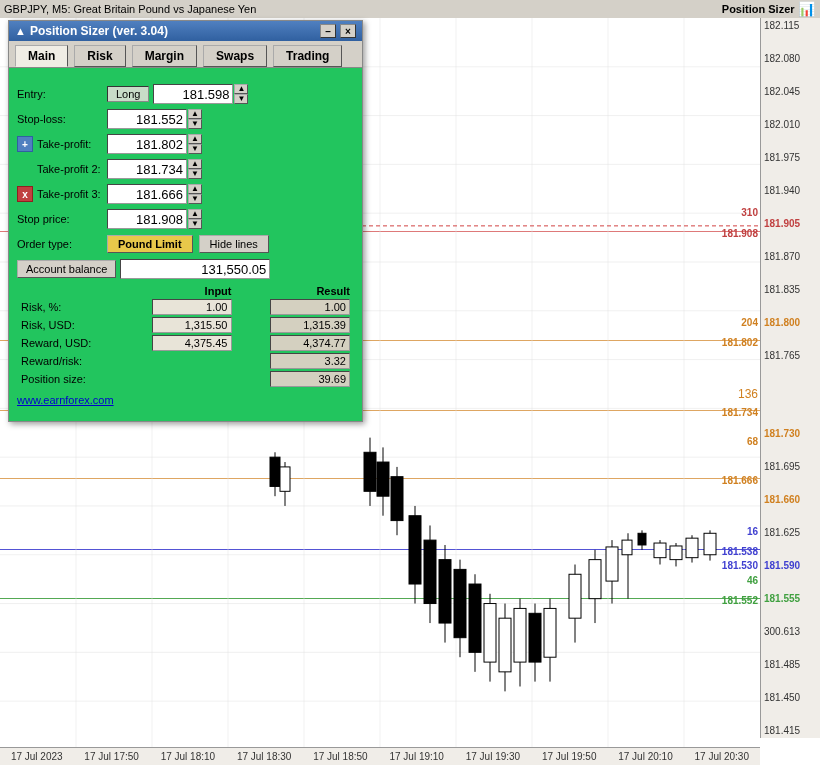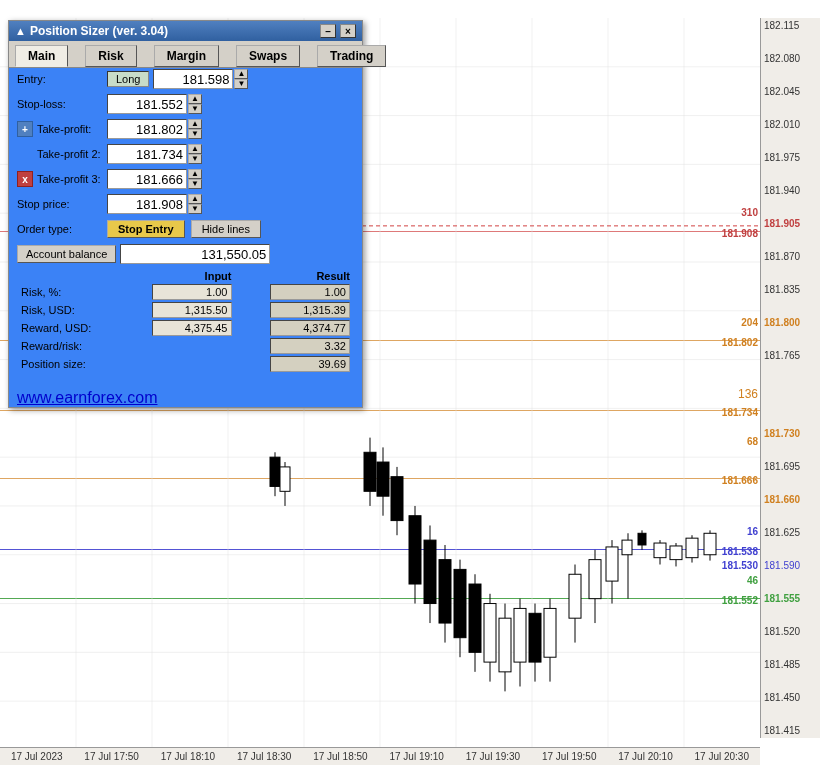--- a/index.html
+++ b/index.html
@@ -70,33 +70,33 @@
     .panel-titlebar-icon { font-size: 11px; margin-right: 4px; }
     .panel-controls { display: flex; gap: 4px; }
     .panel-ctrl-btn {
       width: 16px; height: 14px; background: #d4d0c8; border: 1px outset #888;
       font-size: 10px; display: flex; align-items: center; justify-content: center;
       cursor: pointer; color: #000;
     }
 
     
     .tab-row {
-      display: flex; gap: 17px; padding: 4px 6px 0;
+      display: flex; gap: 6px; padding: 4px 6px 0;
       background: #d4d0c8; border-bottom: 1px solid #888;
     }
     .tab-btn {
       padding: 3px 12px; font-size: 12px; font-weight: bold;
       border: 1px outset #aaa; background: #d4d0c8; cursor: pointer; color: #000;
     }
     .tab-btn.active {
       background: #f0ede5; border-bottom: 1px solid #f0ede5;
     }
 
     
-    .panel-body { padding: 0 8px; background: #3b82f6; }
+    .panel-body { padding: 15px 8px; background: #22c55e; }
 
     
     .form-row {
       display: flex; align-items: center; margin-bottom: 3px; min-height: 22px;
     }
     .form-label {
       width: 90px; font-size: 11px; color: #000; flex-shrink: 0;
     }
     .form-label-sm {
       width: 70px; font-size: 11px; color: #000; flex-shrink: 0;
@@ -171,29 +171,36 @@
     .input-result {
       background: #e8e4d8; border: 1px inset #999; text-align: right;
       padding: 1px 3px; font-size: 11px; width: 80px;
     }
     .output-result {
       background: #d4d0c0; border: 1px inset #999; text-align: right;
       padding: 1px 3px; font-size: 11px; width: 80px;
     }
 
     .earnforex-link {
-      color: #0000cc; font-size: 16px; text-decoration: underline;
-      display: block; margin-top: 16px;
+      color: #0000cc; font-size: 11px; text-decoration: underline;
+      display: block; margin-top: 6px;
     }
   </style>
 </head>
 <body>
 
 <div class="chart-area">
 
+  <div class="chart-title">
+    <span>GBPJPY, M5: Great Britain Pound vs Japanese Yen</span>
+    <div class="chart-title-right">
+      <span>Position Sizer</span>
+      <span style="margin-left:4px; font-size:14px;">📊</span>
+    </div>
+  </div>
 
   <div class="candle-area">
 
     <div class="h-line" style="top:213px; background:#d04040; opacity:0.7;"></div>
 
     <div class="h-line" style="top:531px; background:#4040d0; opacity:0.9;"></div>
 
     <div class="h-line" style="top:322px; background:#d08020; opacity:0.7;"></div>
 
     <div class="h-line" style="top:392px; background:#d08020; opacity:0.7;"></div>
@@ -305,23 +312,23 @@
     <div class="price-label">181.940</div>
     <div class="price-label" style="color:#c04040; font-weight:bold;">181.905</div>
     <div class="price-label">181.870</div>
     <div class="price-label">181.835</div>
     <div class="price-label" style="color:#d08020; font-weight:bold;">181.800</div>
     <div class="price-label">181.765</div>
     <div class="price-label" style="color:#d08020; font-weight:bold;margin-top:44px;">181.730</div>
     <div class="price-label">181.695</div>
     <div class="price-label" style="color:#d08020; font-weight:bold;">181.660</div>
     <div class="price-label">181.625</div>
-    <div class="price-label" style="color:#4040d0; font-weight:normal;">181.590</div>
+    <div class="price-label" style="color:#4040d0; font-weight:bold;">181.590</div>
     <div class="price-label" style="color:#40a040; font-weight:bold;">181.555</div>
-    <div class="price-label">181.520</div>
+    <div class="price-label">300.613</div>
     <div class="price-label">181.485</div>
     <div class="price-label">181.450</div>
     <div class="price-label">181.415</div>
   </div>
 
   <div style="position:absolute; right:62px; top:207px; font-size:10px; color:#c04040; font-weight:bold;">310</div>
   <div style="position:absolute; right:62px; top:317px; font-size:10px; color:#d08020; font-weight:bold;">204</div>
   <div style="position:absolute; right:62px; top:387px; font-size:12px; color:#d08020; font-weight:normal;">136</div>
   <div style="position:absolute; right:62px; top:436px; font-size:10px; color:#d08020; font-weight:bold;">68</div>
   <div style="position:absolute; right:62px; top:526px; font-size:10px; color:#4040d0; font-weight:bold;">16</div>
@@ -417,21 +424,21 @@
       <span class="form-label">Stop price:</span>
       <input class="input-field input-w80" type="text" value="181.908" style="">
       <div class="spin-btn">
         <div class="spin-up">▲</div>
         <div class="spin-dn">▼</div>
       </div>
     </div>
 
     <div class="form-row">
       <span class="form-label">Order type:</span>
-      <button class="btn-stop-limit">Stop Entry</button>
+      <button class="btn-stop-limit">Pound Limit</button>
       <button class="btn-hide-lines">Hide lines</button>
     </div>
 
 
     <div class="form-row">
       <button class="account-btn">Account balance</button>
       <input class="input-field input-w150" type="text" value="131,550.05" style="">
     </div>
 
     <table class="results-table">

